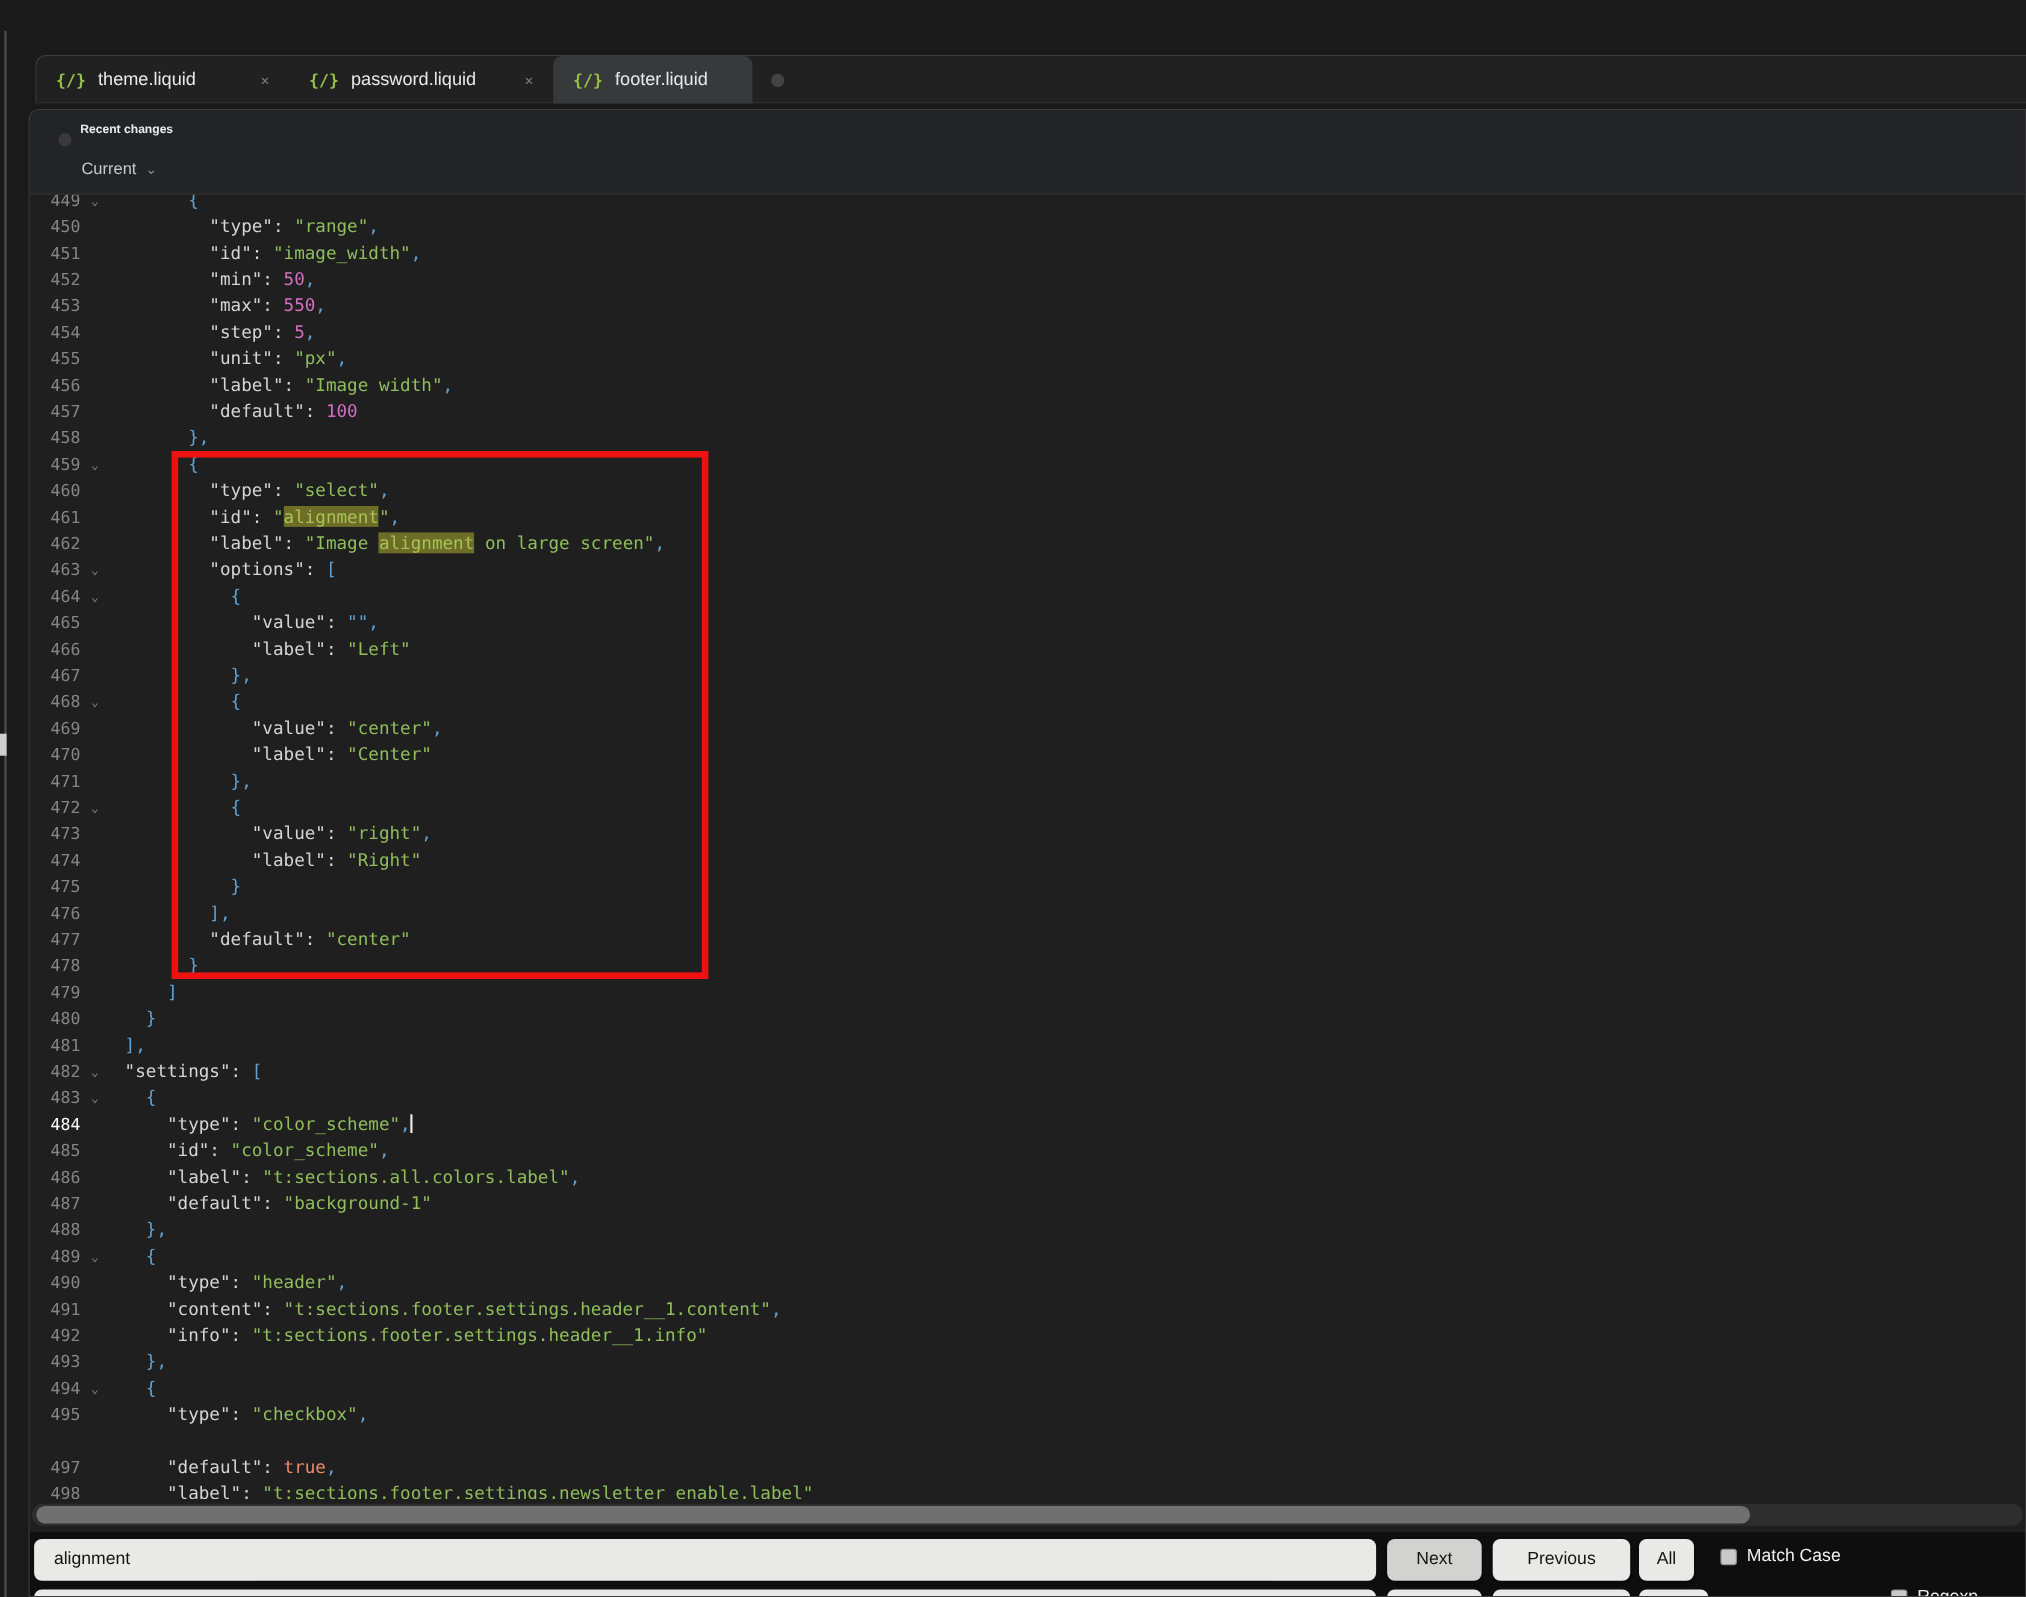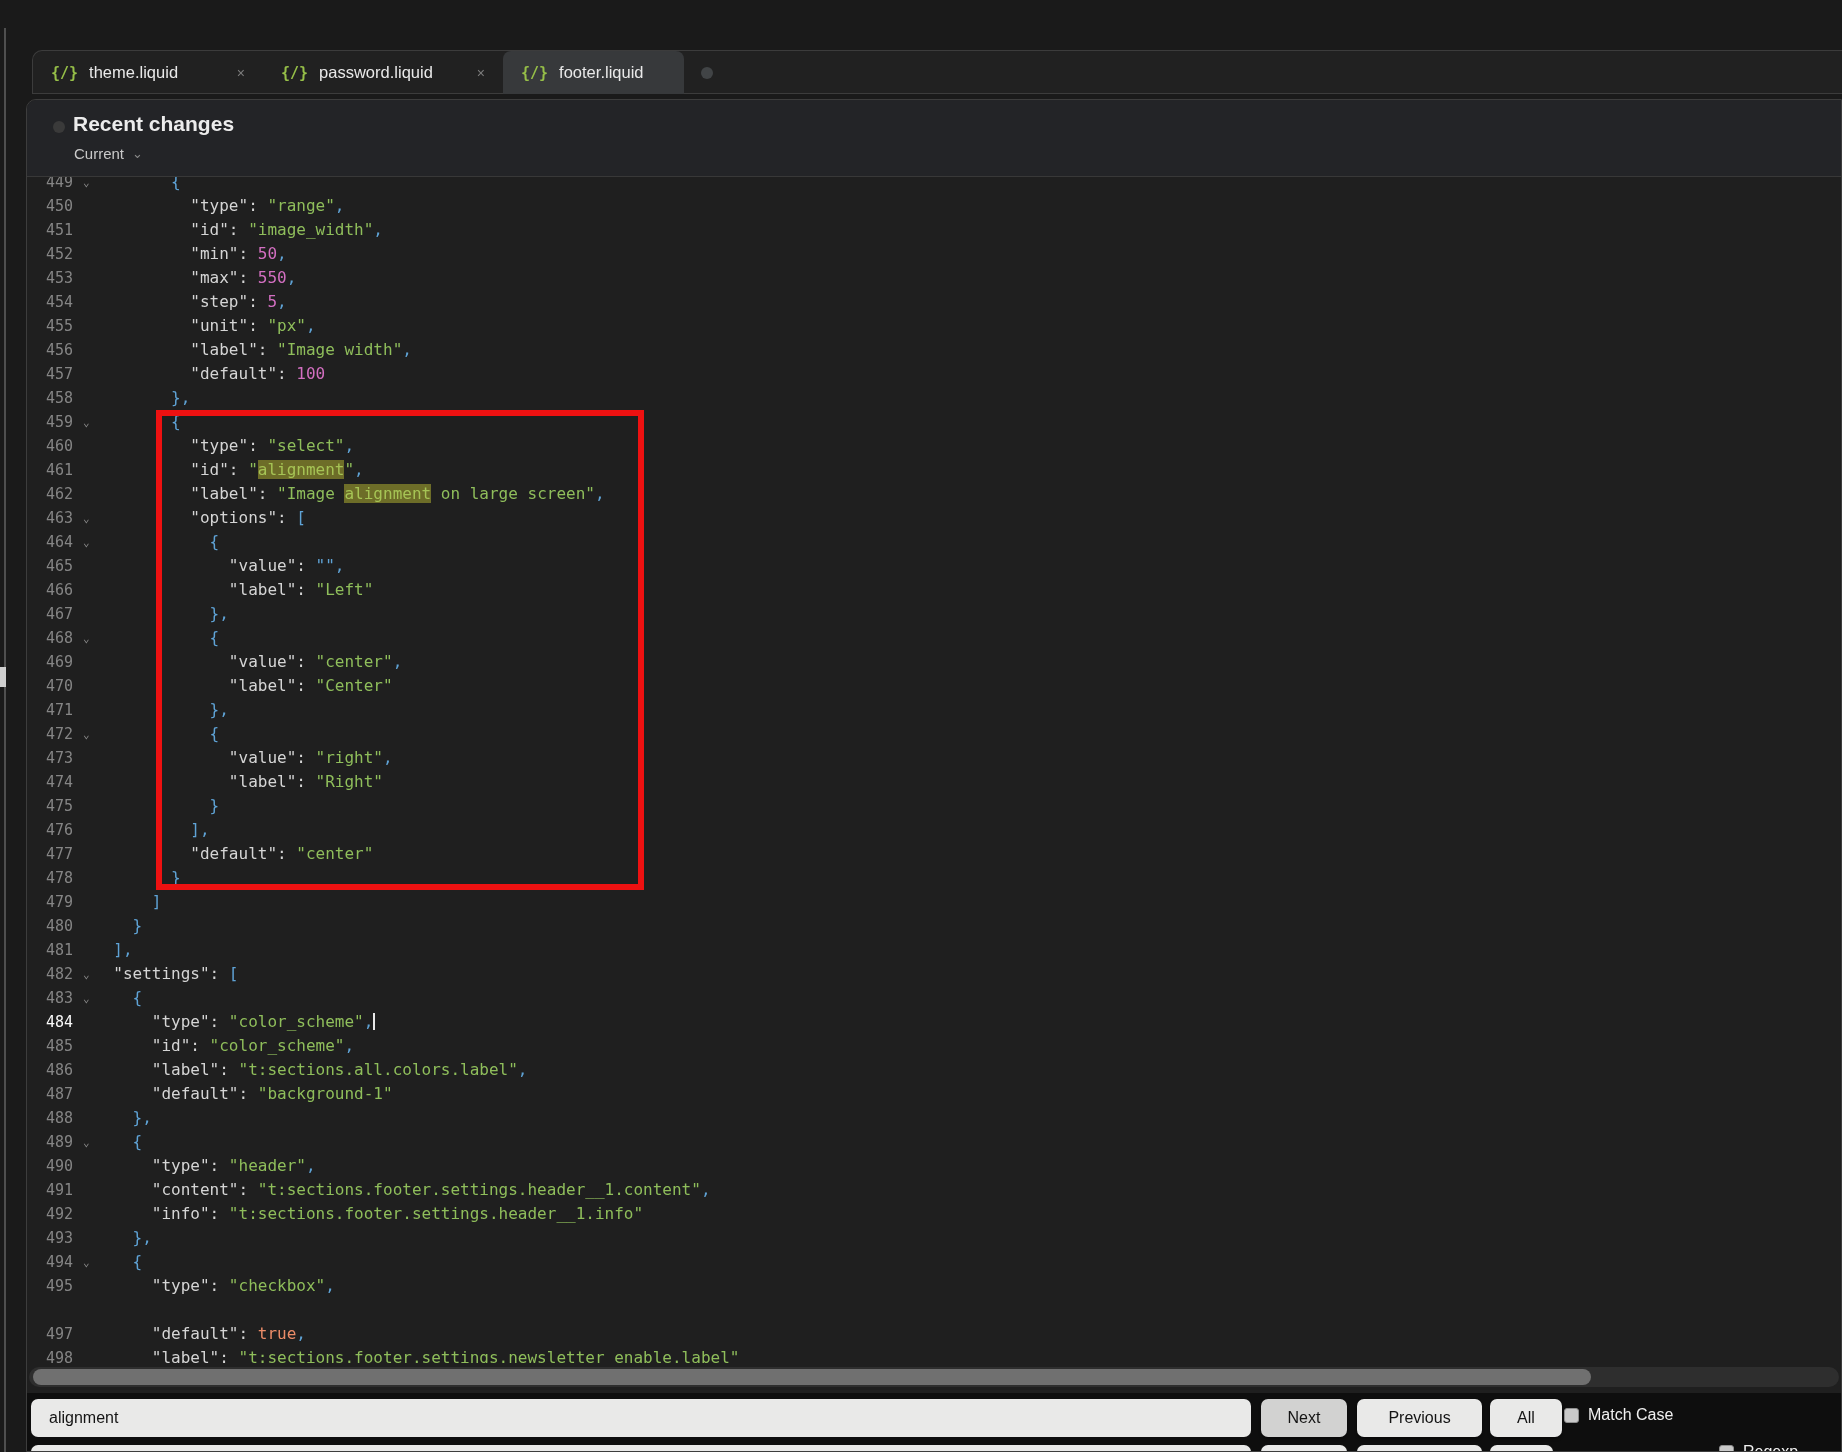--- a/index.html
+++ b/index.html
@@ -21,21 +21,21 @@
   .tab .ticon{color:#96bf48;font-weight:700;font-size:15px;font-family:"DejaVu Sans Mono",monospace;}
   .tab .tlabel{color:#e9e9e9;font-size:16.5px;}
   .tab .tclose{color:#7d7d7d;font-size:14px;margin-left:auto;}
   .mod-dot{position:absolute;left:668px;top:16px;width:12px;height:12px;border-radius:50%;background:#414446;}
 
   
   .panel{position:absolute;left:26px;top:99px;width:1816px;height:1353px;box-sizing:border-box;
          background:#1f1f1f;border:1px solid #3d3d3d;border-radius:10px 0 0 0;overflow:hidden;}
   .panel-header{position:relative;height:77px;background:#232427;border-bottom:1px solid #383838;box-sizing:border-box;}
   .rc-dot{position:absolute;left:26px;top:21px;width:12px;height:12px;border-radius:50%;background:#3a3a3a;}
-  .rc-title{position:absolute;left:46px;top:12px;font-size:21px;font-weight:600;color:#ececec;}
+  .rc-title{position:absolute;left:46px;top:12px;font-size:11px;font-weight:600;color:#ececec;}
   .version{position:absolute;left:47px;top:45px;font-size:15px;color:#c9c9c9;display:flex;gap:8px;align-items:center;cursor:pointer;}
   .version .chev{color:#8a8a8a;font-size:13px;line-height:10px;}
 
   
   .viewport{position:absolute;left:0;top:77px;width:100%;height:1186px;overflow:hidden;background:#1f1f1f;}
   .row{position:absolute;left:0;right:0;height:24px;line-height:24px;
        font-family:"DejaVu Sans Mono",monospace;font-size:16px;white-space:pre;}
   .ln{position:absolute;left:19px;color:#858585;font-size:15px;}
   .ln.active{color:#fafafa;}
   .fold{position:absolute;left:56px;top:1px;color:#8f8f8f;font-size:11px;}
@@ -56,21 +56,21 @@
   
   .searchbar{position:absolute;left:0;top:1293px;width:100%;height:60px;background:#0e0e0e;}
   .search-input{position:absolute;left:4px;top:6px;width:1220px;height:38px;box-sizing:border-box;
                 background:#e9e9e8;border:none;border-radius:7px;padding:0 18px;
                 font-size:16px;color:#141414;font-family:"Liberation Sans",sans-serif;outline:none;}
   .fbtn{position:absolute;top:6px;height:38px;border:none;border-radius:7px;background:#e9e9e8;
         font-size:16px;color:#141414;font-family:"Liberation Sans",sans-serif;
         box-shadow:0 2px 3px rgba(0,0,0,.45);cursor:pointer;}
   .fbtn-next{left:1234px;width:86px;background:#d2d2d1;}
   .fbtn-prev{left:1330px;width:125px;}
-  .fbtn-all{left:1463px;width:72px;}
+  .fbtn-all{left:1463px;width:50px;}
   .opt{position:absolute;top:13px;display:flex;align-items:center;gap:9px;color:#f0f0f0;font-size:16px;cursor:pointer;}
   .opt-case{left:1537px;} .opt-regexp{left:1692px;margin-top:37px;}
   .cb{width:15px;height:15px;background:#c9c9c9;border:1px solid #8f8f8f;border-radius:3px;box-sizing:border-box;}
 
   
   .sliver{position:absolute;top:52px;height:8px;background:#e9e9e8;border-radius:7px 7px 0 0;}
   .sl-input{left:4px;width:1220px;} .sl-next{left:1234px;width:86px;}
   .sl-prev{left:1330px;width:125px;} .sl-all{left:1463px;width:63px;}
 
   

